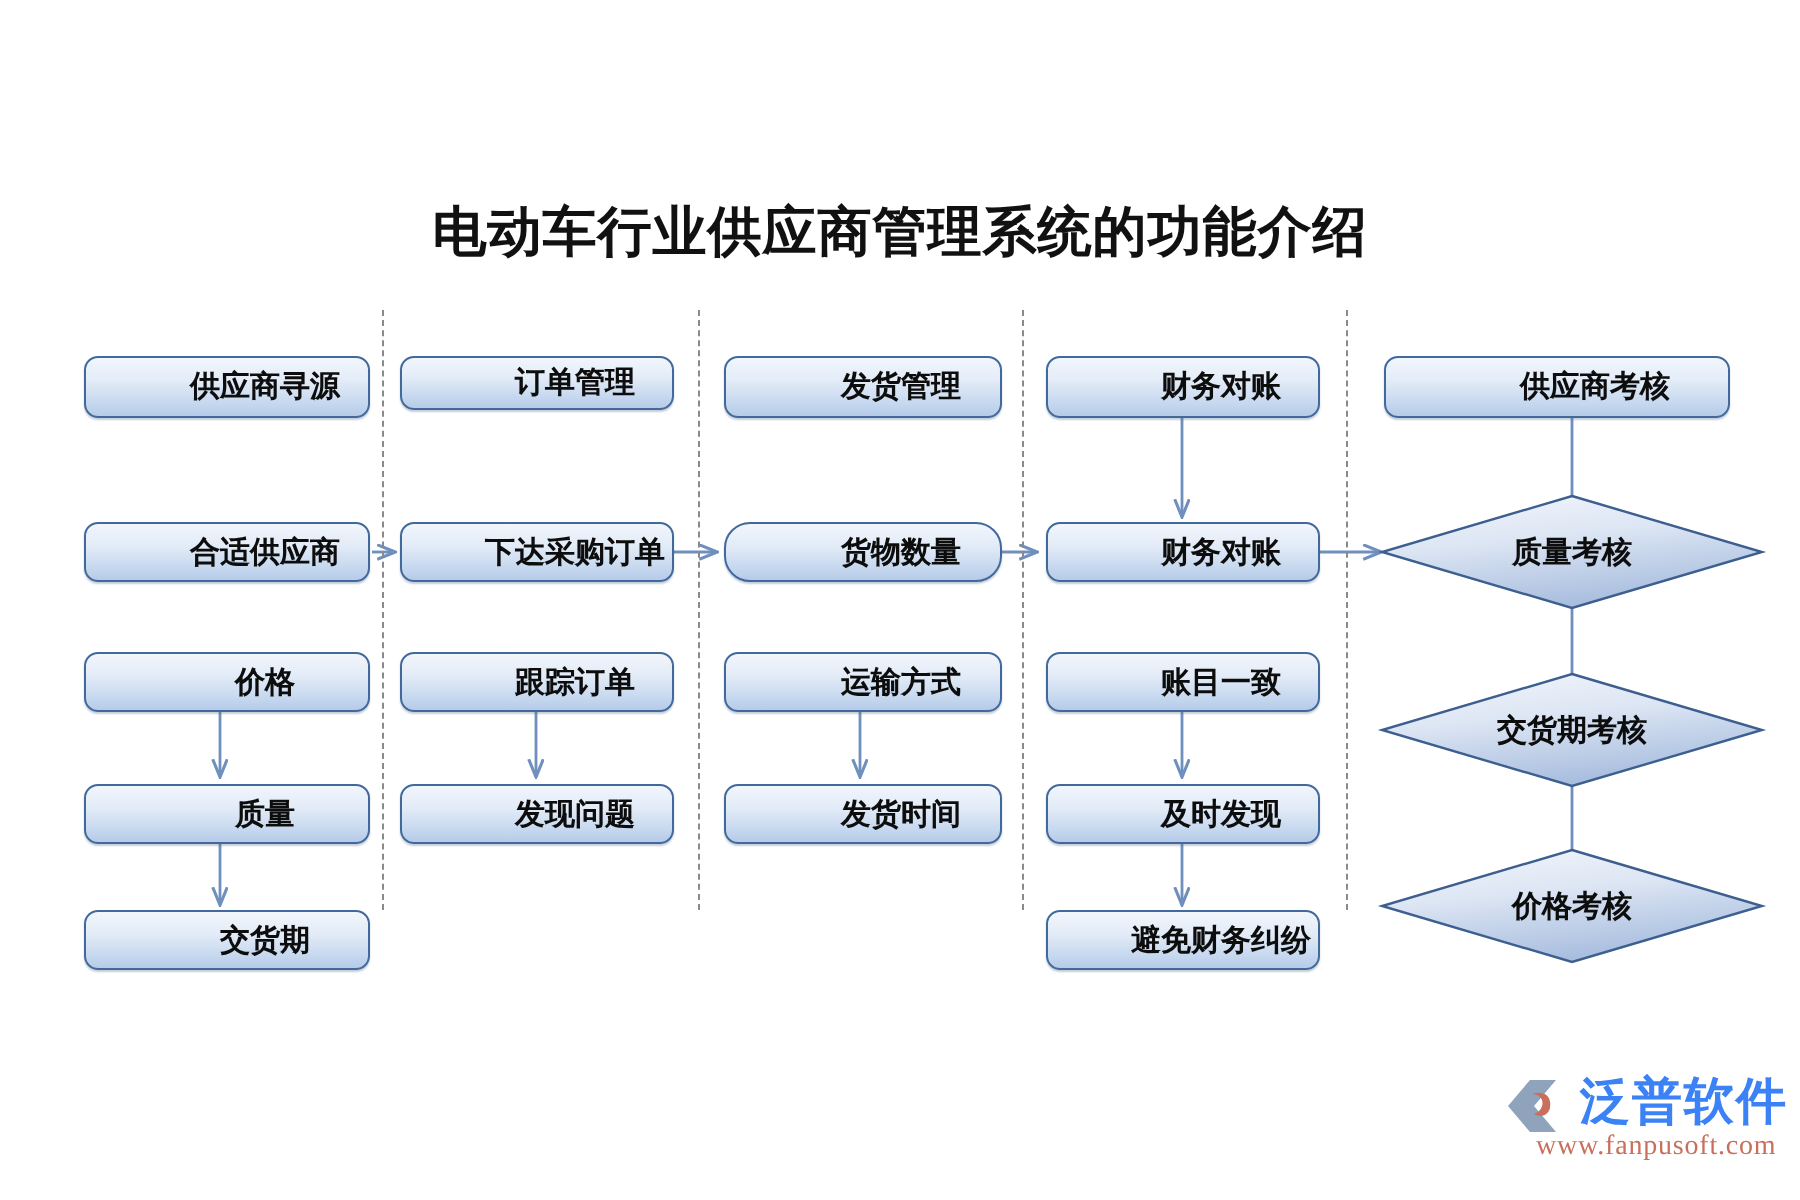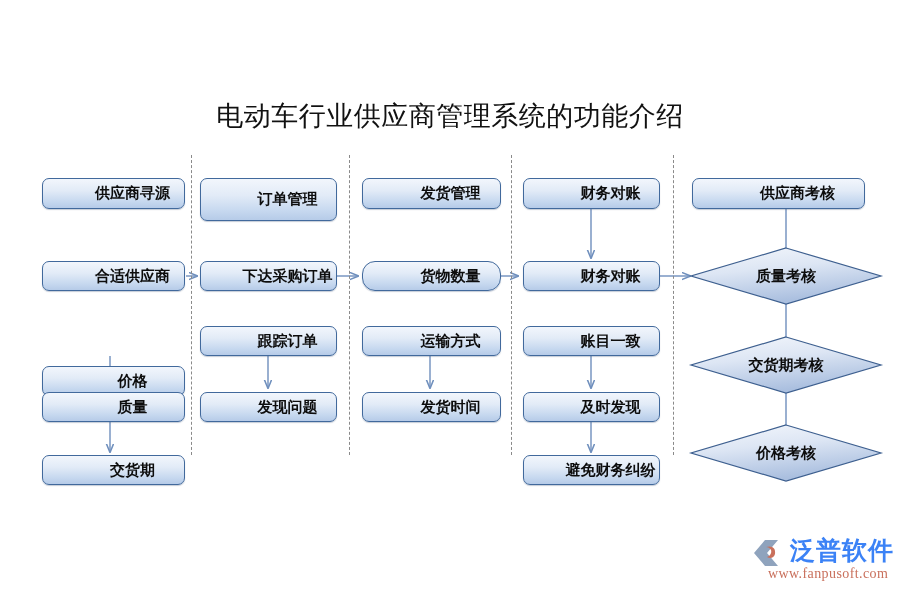--- a/index.html
+++ b/index.html
@@ -21,21 +21,21 @@
   }
 
   
   #chart-title {
     position: absolute;
     left: 0;
     top: 98px;
     width: 900px;
     text-align: center;
     font-size: 27px;
-    font-weight: normal;
+    font-weight: bold;
     color: #111111;
     letter-spacing: 0.5px;
     white-space: nowrap;
   }
 
   
   #connectors {
     position: absolute;
     left: 0;
     top: 0;
@@ -172,25 +172,25 @@
     </g>
   </svg>
 
   <div class="divider" style="left:191px; top:155px; height:300px;"></div>
   <div class="divider" style="left:349px; top:155px; height:300px;"></div>
   <div class="divider" style="left:511px; top:155px; height:300px;"></div>
   <div class="divider" style="left:673px; top:155px; height:300px;"></div>
 
   <div class="node-box" style="left:42px; top:178px; width:143px; height:31px;">供应商寻源</div>
   <div class="node-box" style="left:42px; top:261px; width:143px; height:30px;">合适供应商</div>
-  <div class="node-box" style="left:42px; top:326px; width:143px; height:30px;margin-top:40px;">价格</div>
+  <div class="node-box" style="left:42px; top:326px; width:143px; height:30px;">价格</div>
   <div class="node-box" style="left:42px; top:392px; width:143px; height:30px;">质量</div>
   <div class="node-box" style="left:42px; top:455px; width:143px; height:30px;">交货期</div>
 
-  <div class="node-box" style="left:200px; top:178px; width:137px; height:43px;">订单管理</div>
+  <div class="node-box" style="left:200px; top:178px; width:137px; height:27px;">订单管理</div>
   <div class="node-box" style="left:200px; top:261px; width:137px; height:30px;">下达采购订单</div>
   <div class="node-box" style="left:200px; top:326px; width:137px; height:30px;">跟踪订单</div>
   <div class="node-box" style="left:200px; top:392px; width:137px; height:30px;">发现问题</div>
 
   <div class="node-box" style="left:362px; top:178px; width:139px; height:31px;">发货管理</div>
   <div class="node-box" style="left:362px; top:261px; width:139px; height:30px;border-radius:13px;">货物数量</div>
   <div class="node-box" style="left:362px; top:326px; width:139px; height:30px;">运输方式</div>
   <div class="node-box" style="left:362px; top:392px; width:139px; height:30px;">发货时间</div>
 
   <div class="node-box" style="left:523px; top:178px; width:137px; height:31px;">财务对账</div>

